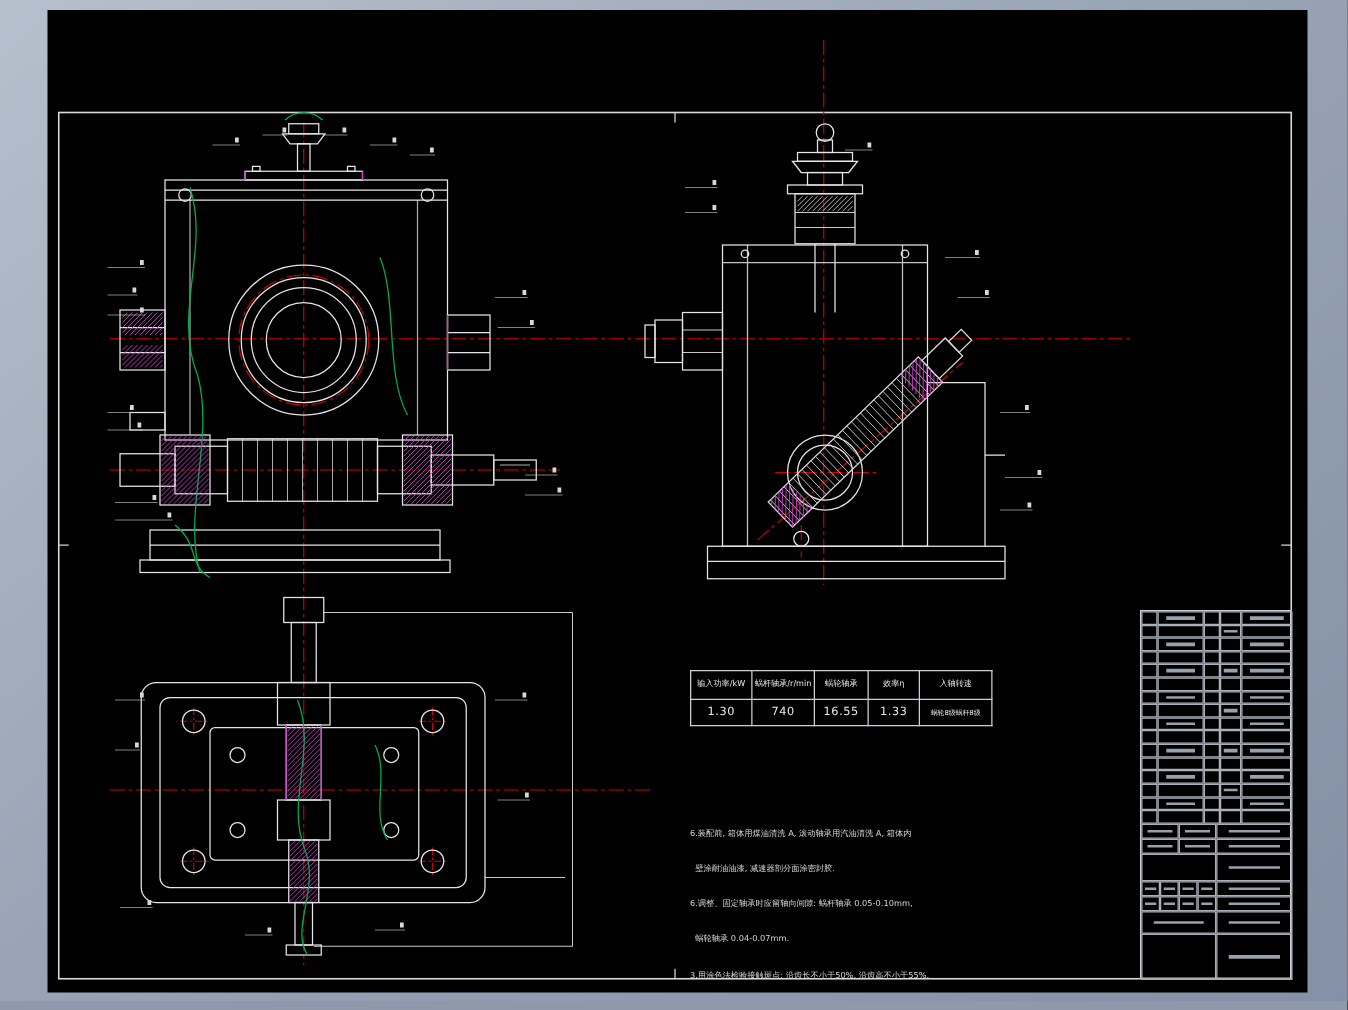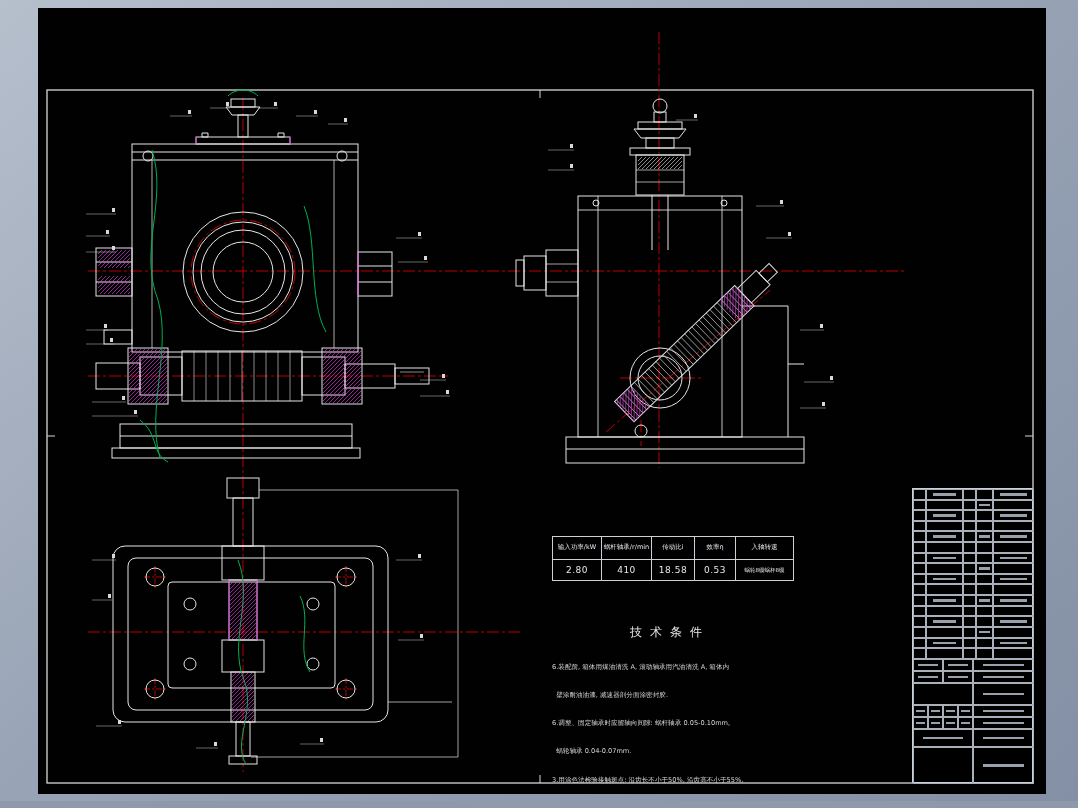--- a/index.html
+++ b/index.html
@@ -236,35 +236,34 @@
         <path d="M676 120 h22" stroke="#cfcfcf" stroke-width="0.5"></path>
         <rect x="694" y="114" width="3" height="4" fill="#d8d8d8"></rect>
       </g>
 </svg>
 
 <table class="ptable overlay" style="left:552px;top:536px;width:236px;">
   <tbody>
         <tr>
     <td class="hd" style="width:48px">输入功率/kW</td>
     <td class="hd" style="width:49px">蜗杆轴承/r/min</td>
-    <td class="hd" style="width:42px">传动比i</td>
+    <td class="hd" style="width:42px">蜗轮轴承</td>
     <td class="hd" style="width:40px">效率η</td>
     <td class="hd" style="width:57px">入轴转速</td>
   </tr>
   <tr>
-    <td class="vl">2.80</td>
-    <td class="vl">410</td>
-    <td class="vl">18.58</td>
-    <td class="vl">0.53</td>
+    <td class="vl">1.30</td>
+    <td class="vl">740</td>
+    <td class="vl">16.55</td>
+    <td class="vl">1.33</td>
     <td class="vl vs">蜗轮8级蜗杆8级</td>
   </tr>
 </tbody>
     </table>
 
-<div class="overlay tech-title" style="left:552px;top:624px;width:236px;">技术条件</div>
 <div class="overlay notes" style="left:552px;top:644px;width:256px;">
   <div>6.装配前, 箱体用煤油清洗 A, 滚动轴承用汽油清洗 A, 箱体内</div>
   <div>  壁涂耐油油漆, 减速器剖分面涂密封胶.</div>
   <div>6.调整、固定轴承时应留轴向间隙: 蜗杆轴承 0.05-0.10mm,</div>
   <div>  蜗轮轴承 0.04-0.07mm.</div>
   <div>3.用涂色法检验接触斑点: 沿齿长不小于50%, 沿齿高不小于55%,</div>
   <div>  必要时可研磨或刮后配研, 以改善接触情况.</div>
   
   
   

